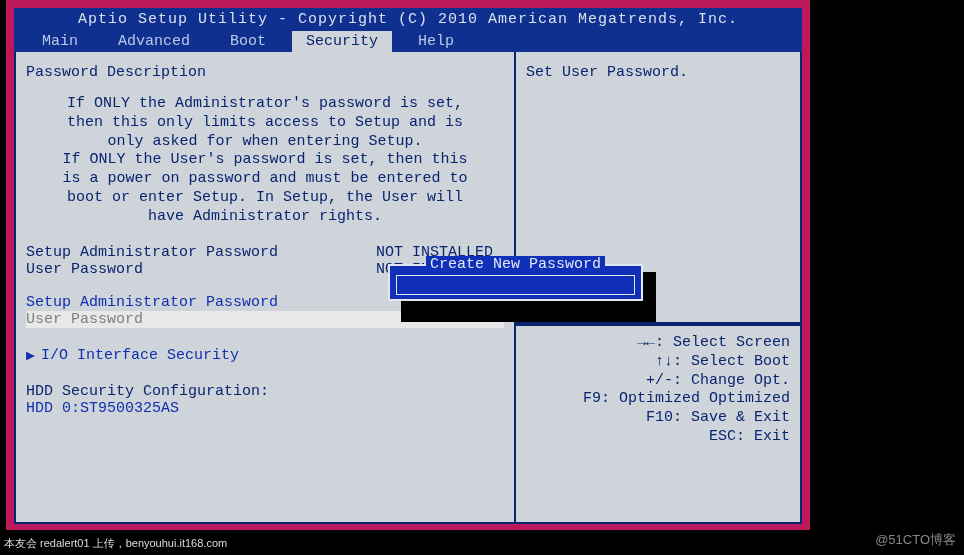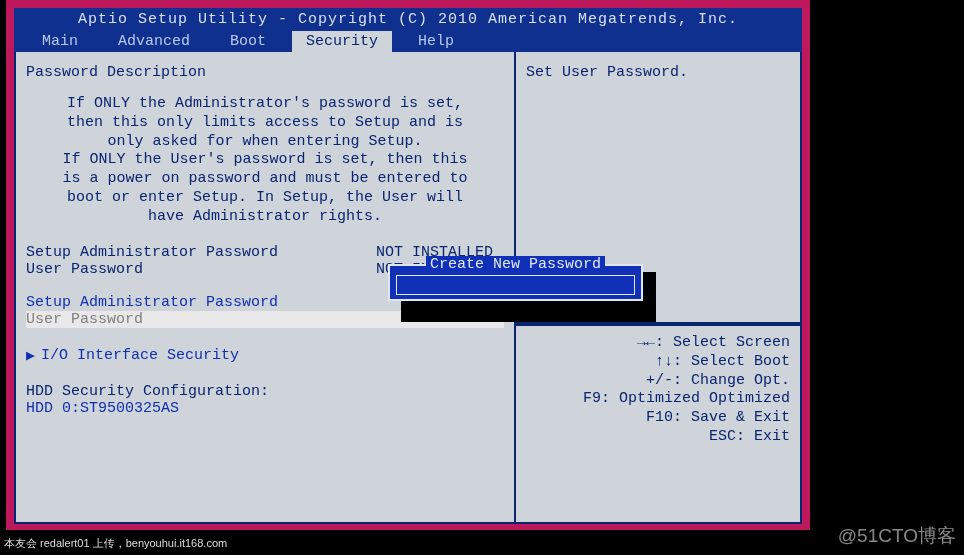--- a/index.html
+++ b/index.html
@@ -142,21 +142,21 @@
     font-family: sans-serif;
     font-size: 11px;
     padding-left: 4px;
   }
   .watermark {
     position: absolute;
     right: 8px;
     bottom: 6px;
     color: #888;
     font-family: sans-serif;
-    font-size: 19px;
+    font-size: 13px;
   }
 </style>
 </head>
 <body>
 
 <div class="bios-frame">
   <div class="title-bar">Aptio Setup Utility - Copyright (C) 2010 American Megatrends, Inc.</div>
 
   <div class="tab-row">
     <div class="tab">Main</div>

